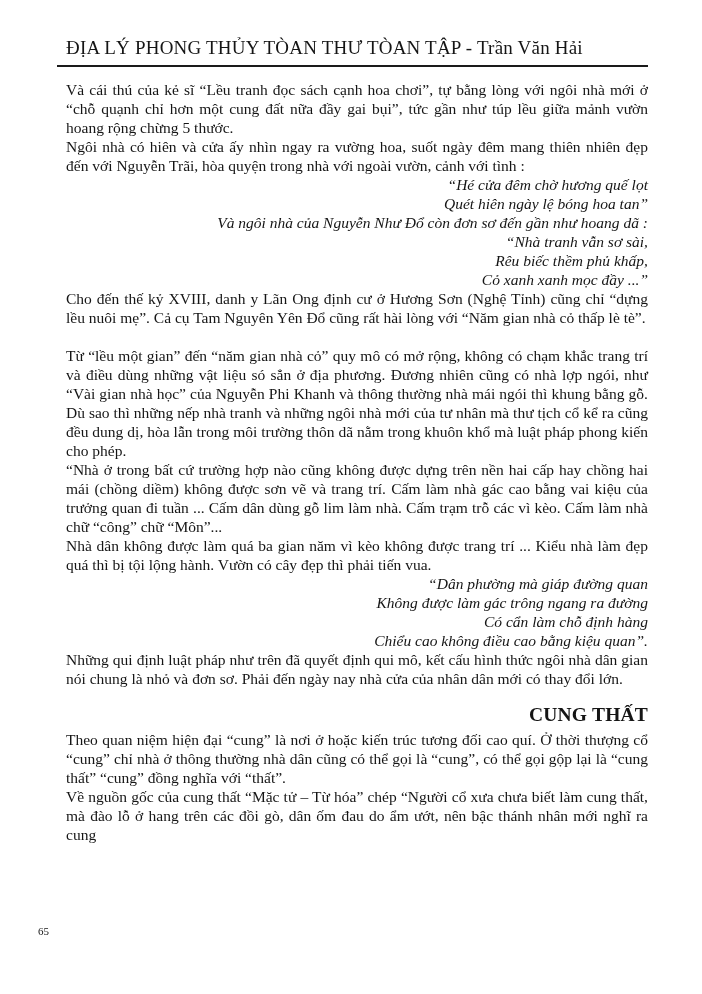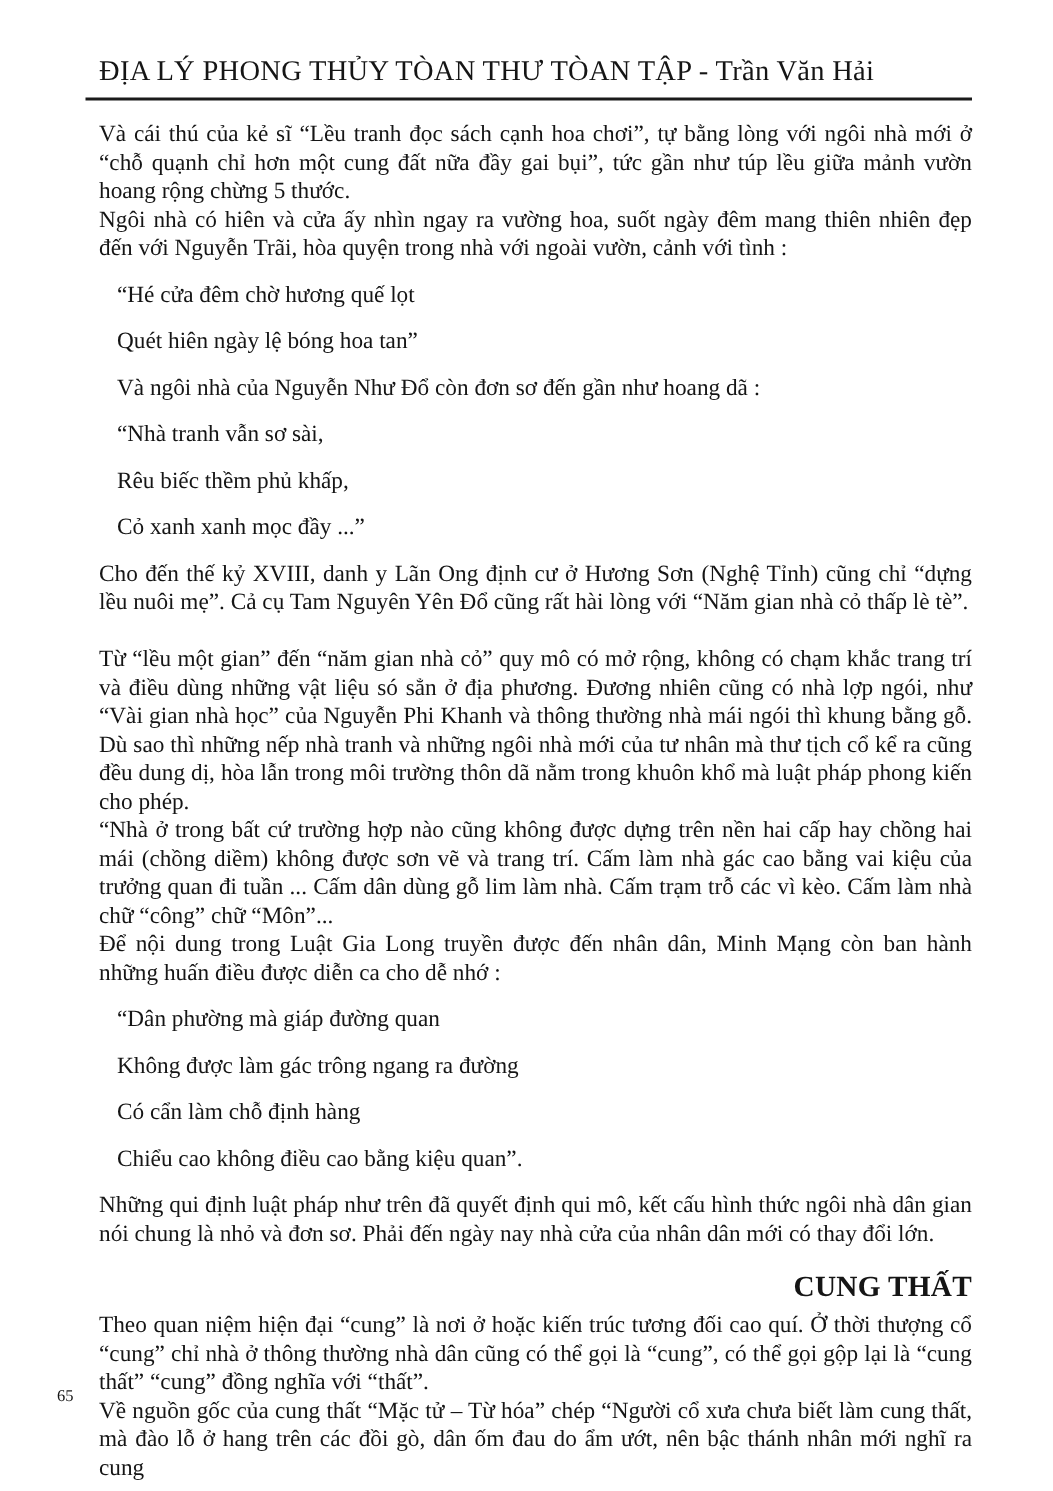--- a/index.html
+++ b/index.html
@@ -32,22 +32,23 @@
   }
   .body-text {
     font-size: 15.5px;
     line-height: 19px;
   }
   .para {
     margin: 0;
     text-align: justify;
   }
   .verse {
-    margin: 12px;
-    text-align: left;
+    margin: 0;
+    text-align: right;
+    font-style: italic;
   }
   .gap-top {
     margin-top: 19px;
   }
   .section-heading {
     margin: 15px 0 3px 0;
     font-size: 19.5px;
     line-height: 24px;
     font-weight: bold;
     letter-spacing: 0.2px;
@@ -78,21 +79,21 @@
     <p class="para">Ngôi nhà có hiên và cửa ấy nhìn ngay ra vường hoa, suốt ngày đêm mang thiên nhiên đẹp đến với Nguyễn Trãi, hòa quyện trong nhà với ngoài vườn, cảnh với tình :</p>
     <p class="verse">“Hé cửa đêm chờ hương quế lọt</p>
     <p class="verse">Quét hiên ngày lệ bóng hoa tan”</p>
     <p class="verse">Và ngôi nhà của Nguyễn Như Đổ còn đơn sơ đến gần như hoang dã :</p>
     <p class="verse">“Nhà tranh vẫn sơ sài,</p>
     <p class="verse">Rêu biếc thềm phủ khấp,</p>
     <p class="verse">Cỏ xanh xanh mọc đầy ...”</p>
     <p class="para">Cho đến thế kỷ XVIII, danh y Lãn Ong định cư ở Hương Sơn (Nghệ Tỉnh) cũng chỉ “dựng lều nuôi mẹ”. Cả cụ Tam Nguyên Yên Đổ cũng rất hài lòng với “Năm gian nhà cỏ thấp lè tè”.</p>
     <p class="para gap-top">Từ “lều một gian” đến “năm gian nhà cỏ” quy mô có mở rộng, không có chạm khắc trang trí và điều dùng những vật liệu só sẳn ở địa phương. Đương nhiên cũng có nhà lợp ngói, như “Vài gian nhà học” của Nguyễn Phi Khanh và thông thường nhà mái ngói thì khung bằng gỗ. Dù sao thì những nếp nhà tranh và những ngôi nhà mới của tư nhân mà thư  tịch cổ kể ra cũng đều dung dị, hòa lẫn trong môi trường thôn dã nằm trong khuôn khổ mà luật pháp phong kiến cho phép.</p>
     <p class="para">“Nhà ở trong bất cứ trường hợp nào cũng không được dựng trên nền hai cấp hay chồng hai mái (chồng diềm) không được sơn vẽ và trang trí. Cấm làm nhà gác cao bằng vai kiệu của trưởng quan đi tuần ... Cấm dân dùng gỗ lim làm nhà. Cấm trạm trỗ các vì kèo. Cấm làm nhà chữ “công” chữ “Môn”...</p>
-    <p class="para">Để nội dung trong Luật Gia Long truyền được đến nhân dân, Minh Mạng còn ban hành những huấn điều được diễn ca cho dễ nhớ :</p>
+    <p class="para">Nhà dân không được làm quá ba gian năm vì kèo không được trang trí ... Kiểu nhà làm đẹp quá thì bị tội lộng hành. Vườn có cây đẹp thì phải tiến vua.</p>
     <p class="verse">“Dân phường mà giáp đường quan</p>
     <p class="verse">Không được làm gác trông ngang ra đường</p>
     <p class="verse">Có cẩn làm chỗ định hàng</p>
     <p class="verse">Chiểu cao không điều cao bằng kiệu quan”.</p>
     <p class="para">Những qui định luật pháp như trên đã quyết định qui mô, kết cấu hình thức ngôi nhà dân gian nói chung là nhỏ và đơn sơ. Phải đến ngày nay nhà cửa của nhân dân mới có thay đổi lớn.</p>
     <h2 class="section-heading">CUNG THẤT</h2>
     <p class="para">Theo quan niệm hiện đại “cung” là nơi ở hoặc kiến trúc tương đối cao quí. Ở thời thượng cổ “cung” chỉ nhà ở thông thường nhà dân cũng có thể gọi là “cung”, có thể gọi gộp lại là “cung thất” “cung” đồng nghĩa với “thất”.</p>
     <p class="para">Về nguồn gốc của cung thất “Mặc tử – Từ hóa” chép “Người cổ xưa chưa biết làm cung thất, mà đào lỗ ở hang trên các đồi gò, dân ốm đau do ẩm ướt, nên bậc thánh nhân mới nghĩ ra cung</p>
   </main>
 

